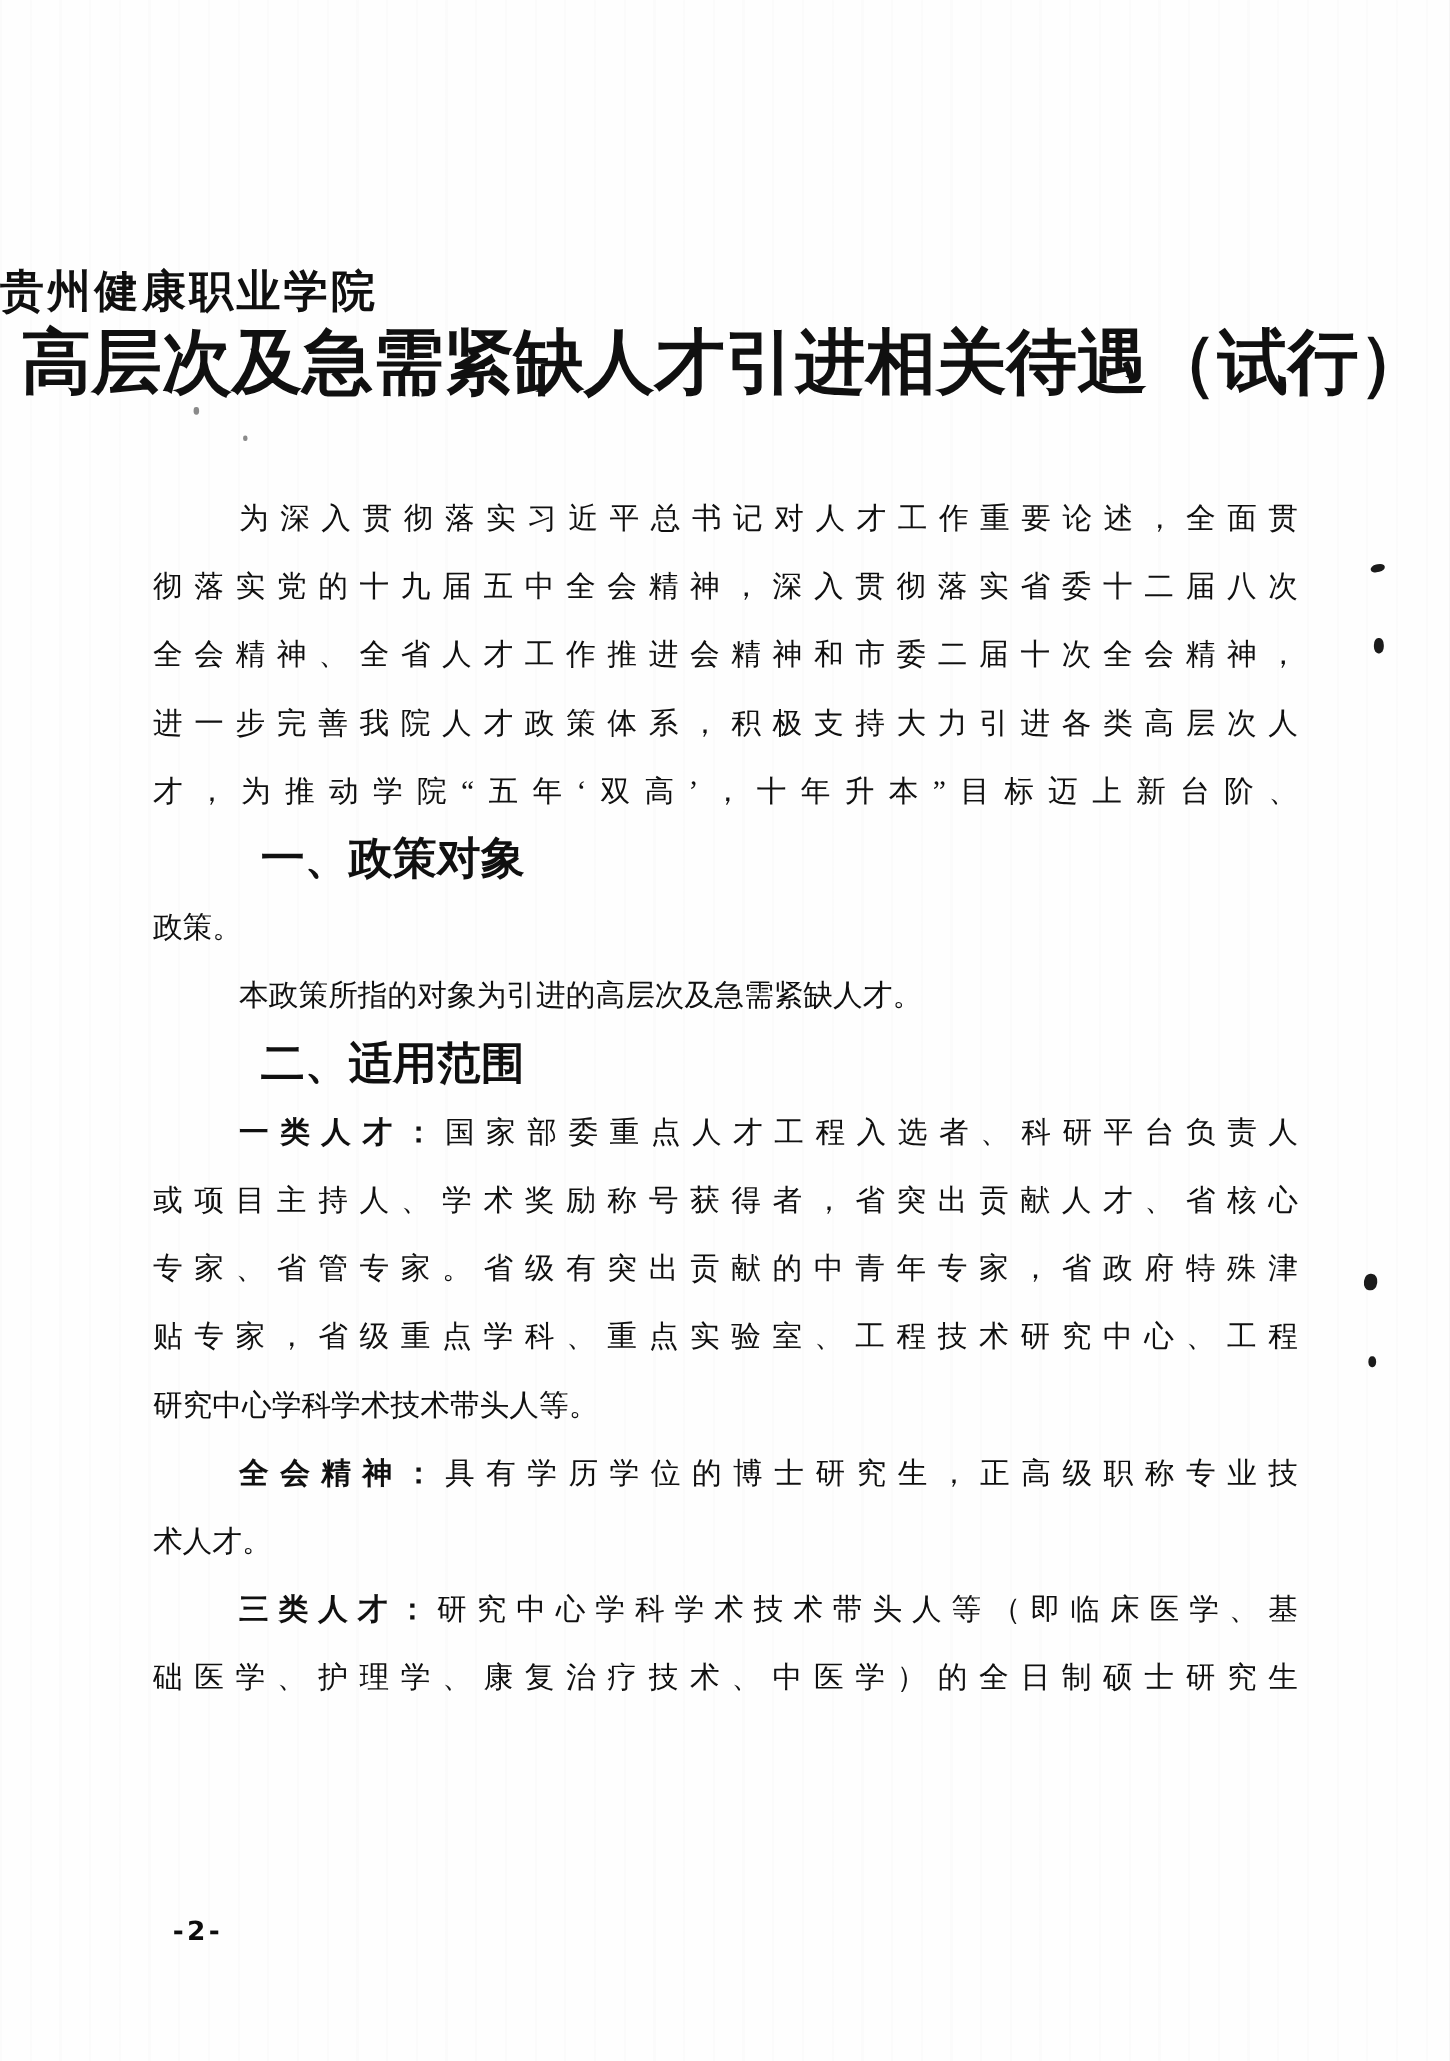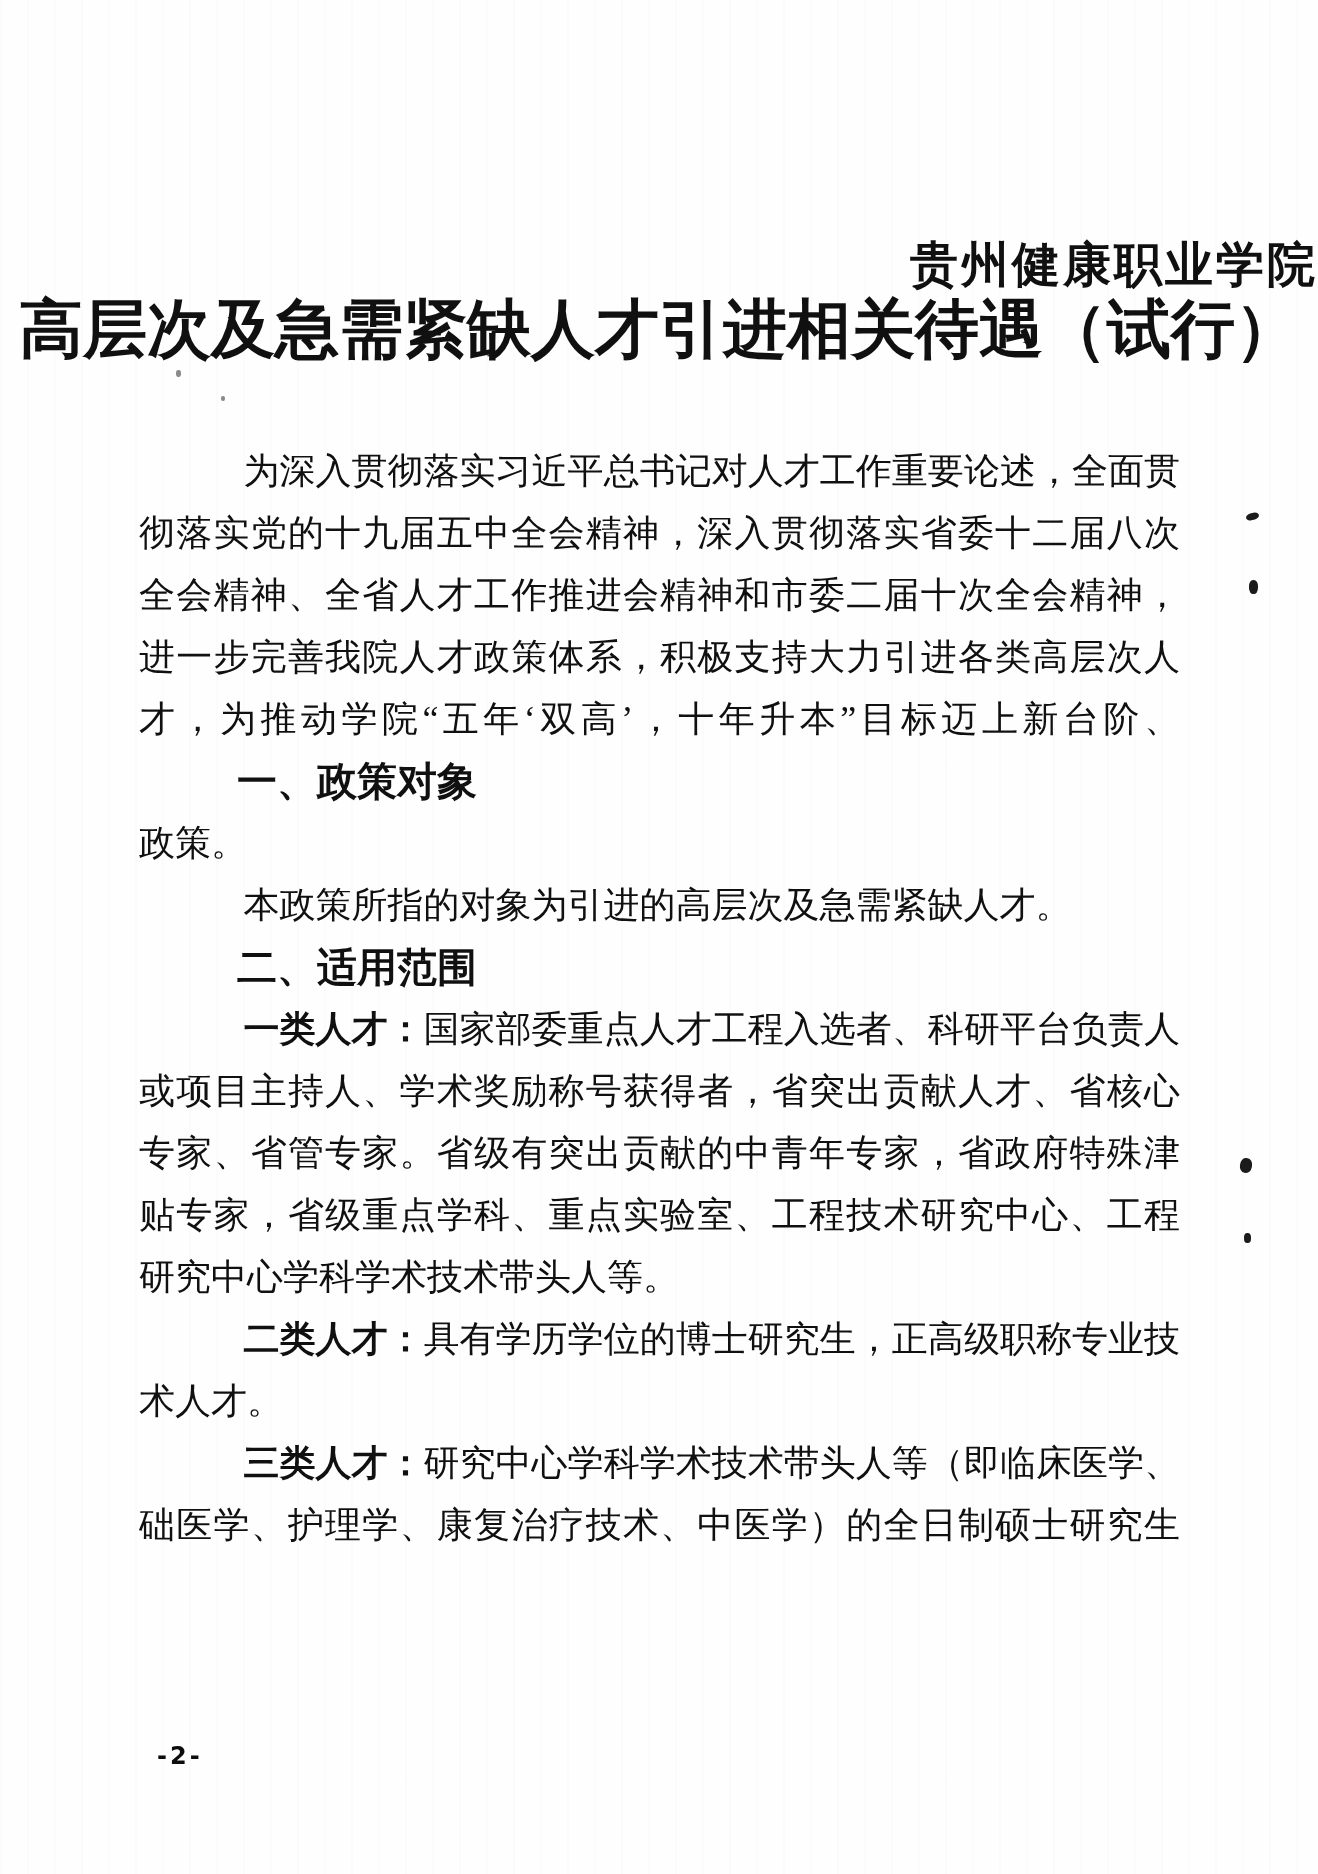--- a/index.html
+++ b/index.html
@@ -11,34 +11,34 @@
     background: #fefefe;
     background-image: repeating-linear-gradient(90deg,
       rgba(0,0,0,0.010) 0px, rgba(0,0,0,0.010) 2px,
       rgba(0,0,0,0.0) 2px, rgba(0,0,0,0.0) 27px);
     color: #101010;
     font-family: "Liberation Serif", "DejaVu Serif", serif;
     overflow: hidden;
   }
   .title1 {
     position: absolute; top: 236px; left: 0; width: 100%;
-    text-align: right;
-    font-size: 48px; line-height: 58px; font-weight: 900;
+    text-align: left;
+    font-size: 40px; line-height: 58px; font-weight: 900;
     letter-spacing: 3px;
   }
   .title2 {
     position: absolute; top: 294px; left: 0; width: 100%;
     text-align: center;
     font-size: 64px; line-height: 72px; font-weight: 900;
   }
   .body-text {
     position: absolute; left: 139px; top: 440px; width: 1041px;
   }
   .line {
-    font-size: 36px;
+    font-size: 27px;
     height: 62px; line-height: 62px;
     text-align: justify;
     text-align-last: justify;
     text-justify: inter-character;
     overflow: hidden;
   }
   .line.end { text-align-last: left; }
   .line.indent { text-indent: 2.9em; }
   .line.heading {
     font-family: "Liberation Sans", "DejaVu Sans", sans-serif;
@@ -80,21 +80,21 @@
     <div class="line end">政策。</div>
     <div class="line indent end">本政策所指的对象为引进的高层次及急需紧缺人才。</div>
     <div class="line heading">二、适用范围</div>
 
     <div class="line indent"><span class="lead">一类人才：</span><span>国家部委重点人才工程入选者、科研平台负责人</span></div>
     <div class="line">或项目主持人、学术奖励称号获得者，省突出贡献人才、省核心</div>
     <div class="line">专家、省管专家。省级有突出贡献的中青年专家，省政府特殊津</div>
     <div class="line">贴专家，省级重点学科、重点实验室、工程技术研究中心、工程</div>
     <div class="line end">研究中心学科学术技术带头人等。</div>
 
-    <div class="line indent"><span class="lead">二类人才：</span><span>具有学历学位的博士研究生，正高级职称专业技</span></div>
+    <div class="line indent"><span class="lead">全会精神：</span><span>具有学历学位的博士研究生，正高级职称专业技</span></div>
     <div class="line end">术人才。</div>
 
     <div class="line indent"><span class="lead">三类人才：</span><span>研究中心学科学术技术带头人等（即临床医学、基</span></div>
     <div class="line">础医学、护理学、康复治疗技术、中医学）的全日制硕士研究生</div>
   </div>
 
   <div class="page-number">-2-</div>
 
   <div class="artifact" style="left:1246px; top:513px; width:13px; height:7px; transform:rotate(-14deg);"></div>
   <div class="artifact" style="left:1249px; top:580px; width:9px;  height:14px;"></div>

